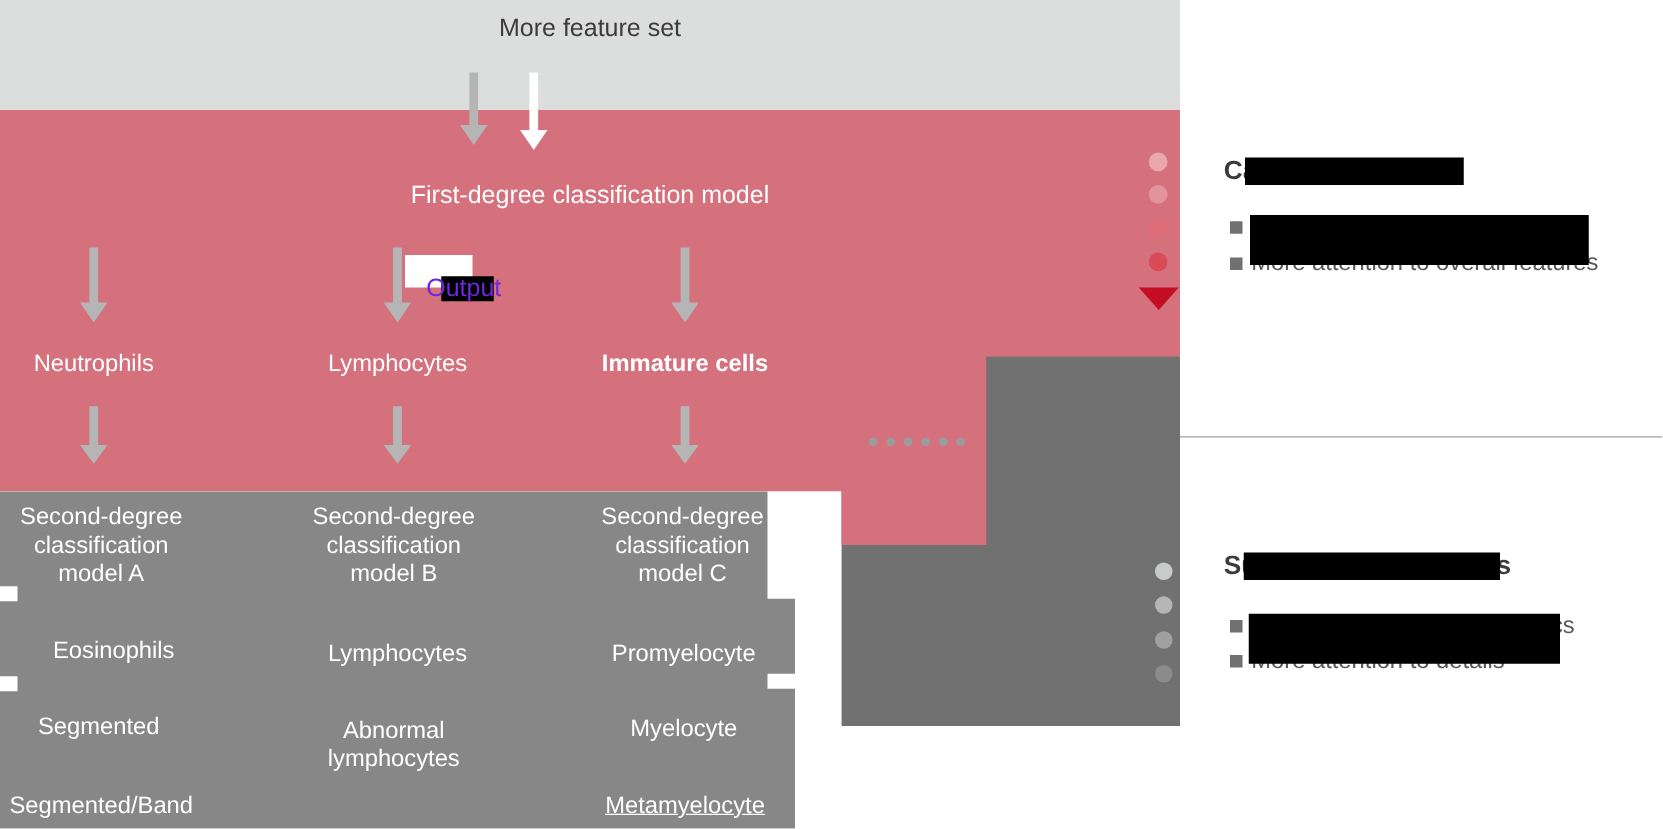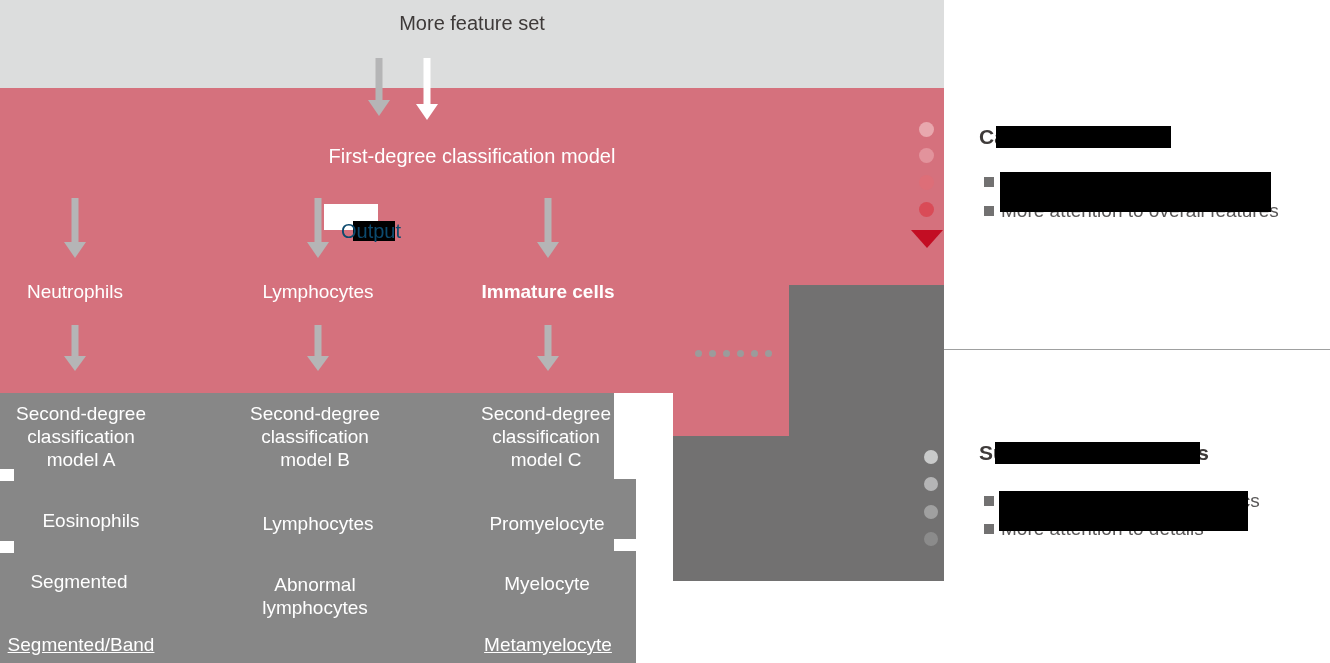--- a/index.html
+++ b/index.html
@@ -145,21 +145,21 @@
   }
   #output-highlight {
     position: absolute;
     left: 29px; top: 17px;
     width: 42px; height: 20px;
     background: #000000;
   }
   #output-text {
     position: absolute;
     left: 17px; top: 15px;
-    color: #0c4a6e;
+    color: #6d28d9;
     font-size: 20px;
     line-height: 24px;
     white-space: nowrap;
   }
 
   
   .info-heading {
     position: absolute;
     color: #3e3a39;
     font-size: 21px;
@@ -285,21 +285,21 @@
 model A</div>
 <div class="label" style="left:240px; top:402px; width:150px;">Second-degree
 classification
 model B</div>
 <div class="label" style="left:471px; top:402px; width:150px;">Second-degree
 classification
 model C</div>
 
 <div class="label" style="left:16px; top:509px; width:150px;">Eosinophils</div>
 <div class="label" style="left:4px; top:570px; width:150px;">Segmented</div>
-<div class="label" style="left:4px; top:633px; width:154px;text-decoration:underline;">Segmented/Band</div>
+<div class="label" style="left:4px; top:633px; width:154px;">Segmented/Band</div>
 
 <div class="label" style="left:243px; top:512px; width:150px;">Lymphocytes</div>
 <div class="label" style="left:240px; top:573px; width:150px;">Abnormal
 lymphocytes</div>
 
 <div class="label" style="left:472px; top:512px; width:150px;">Promyelocyte</div>
 <div class="label" style="left:472px; top:572px; width:150px;">Myelocyte</div>
 <div class="label" style="left:468px; top:633px; width:160px;text-decoration:underline;">Metamyelocyte</div>
 
 <span class="dot" style="left:919px; top:122px; width:15px; height:15px; background:#e8a8ae;"></span>

